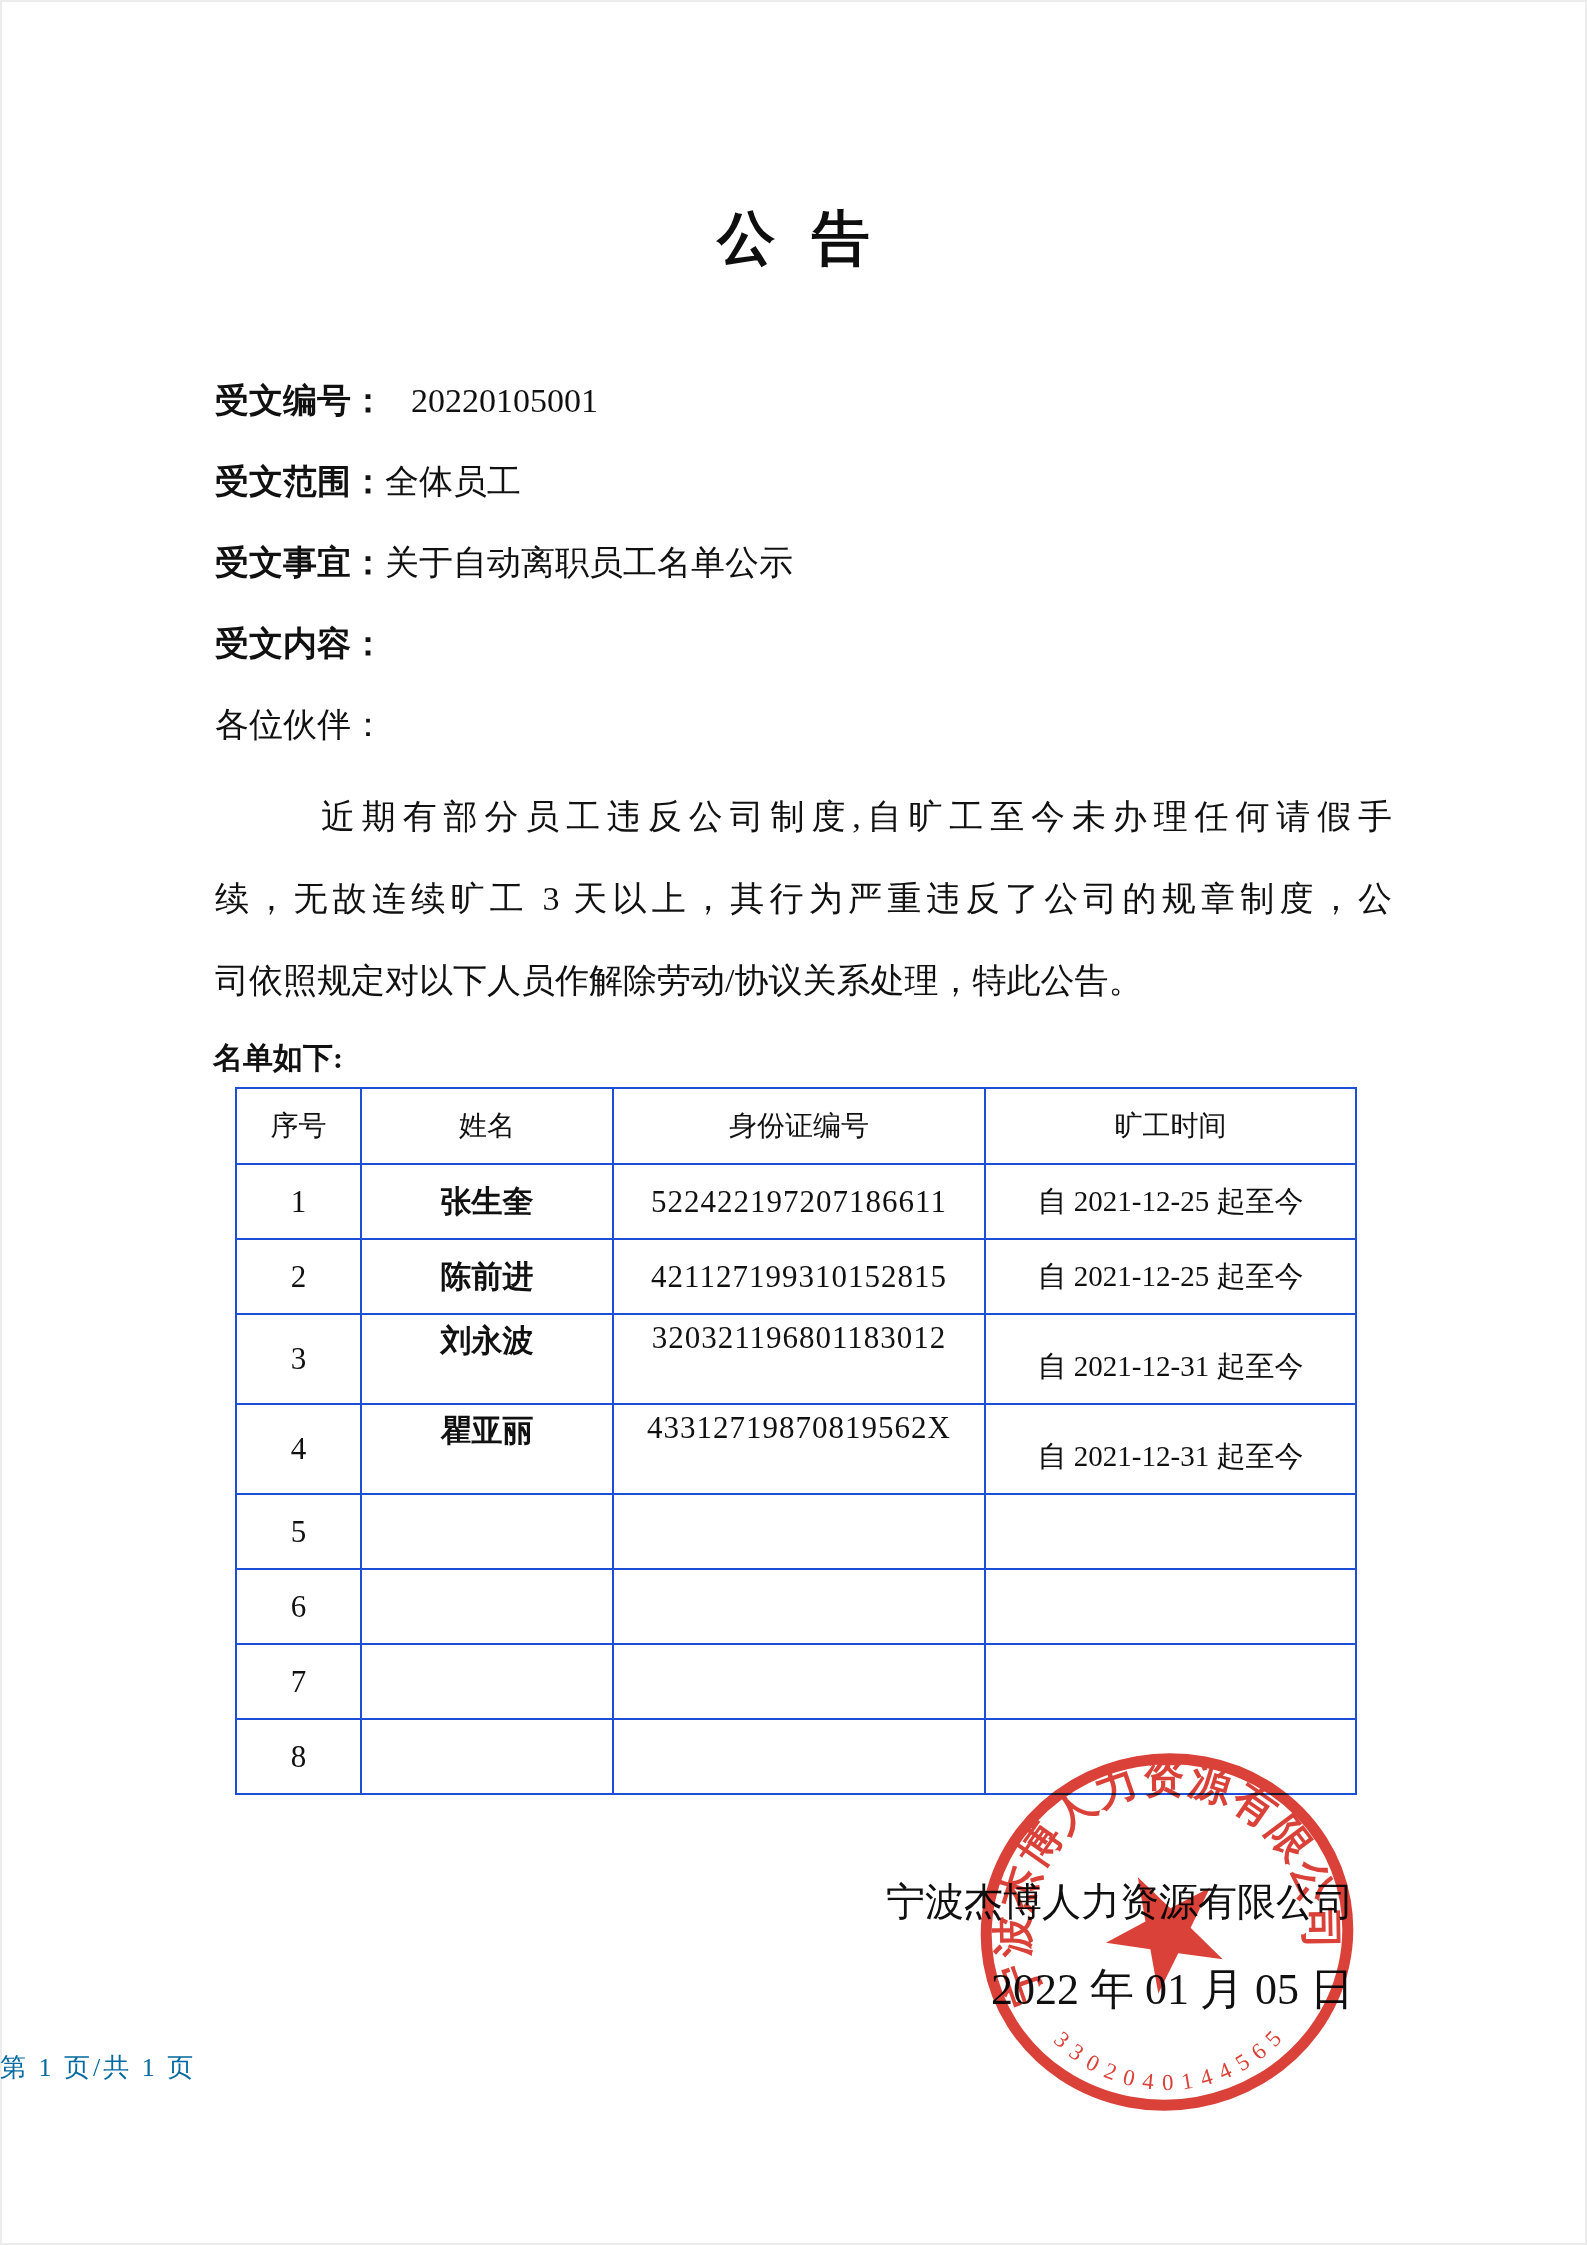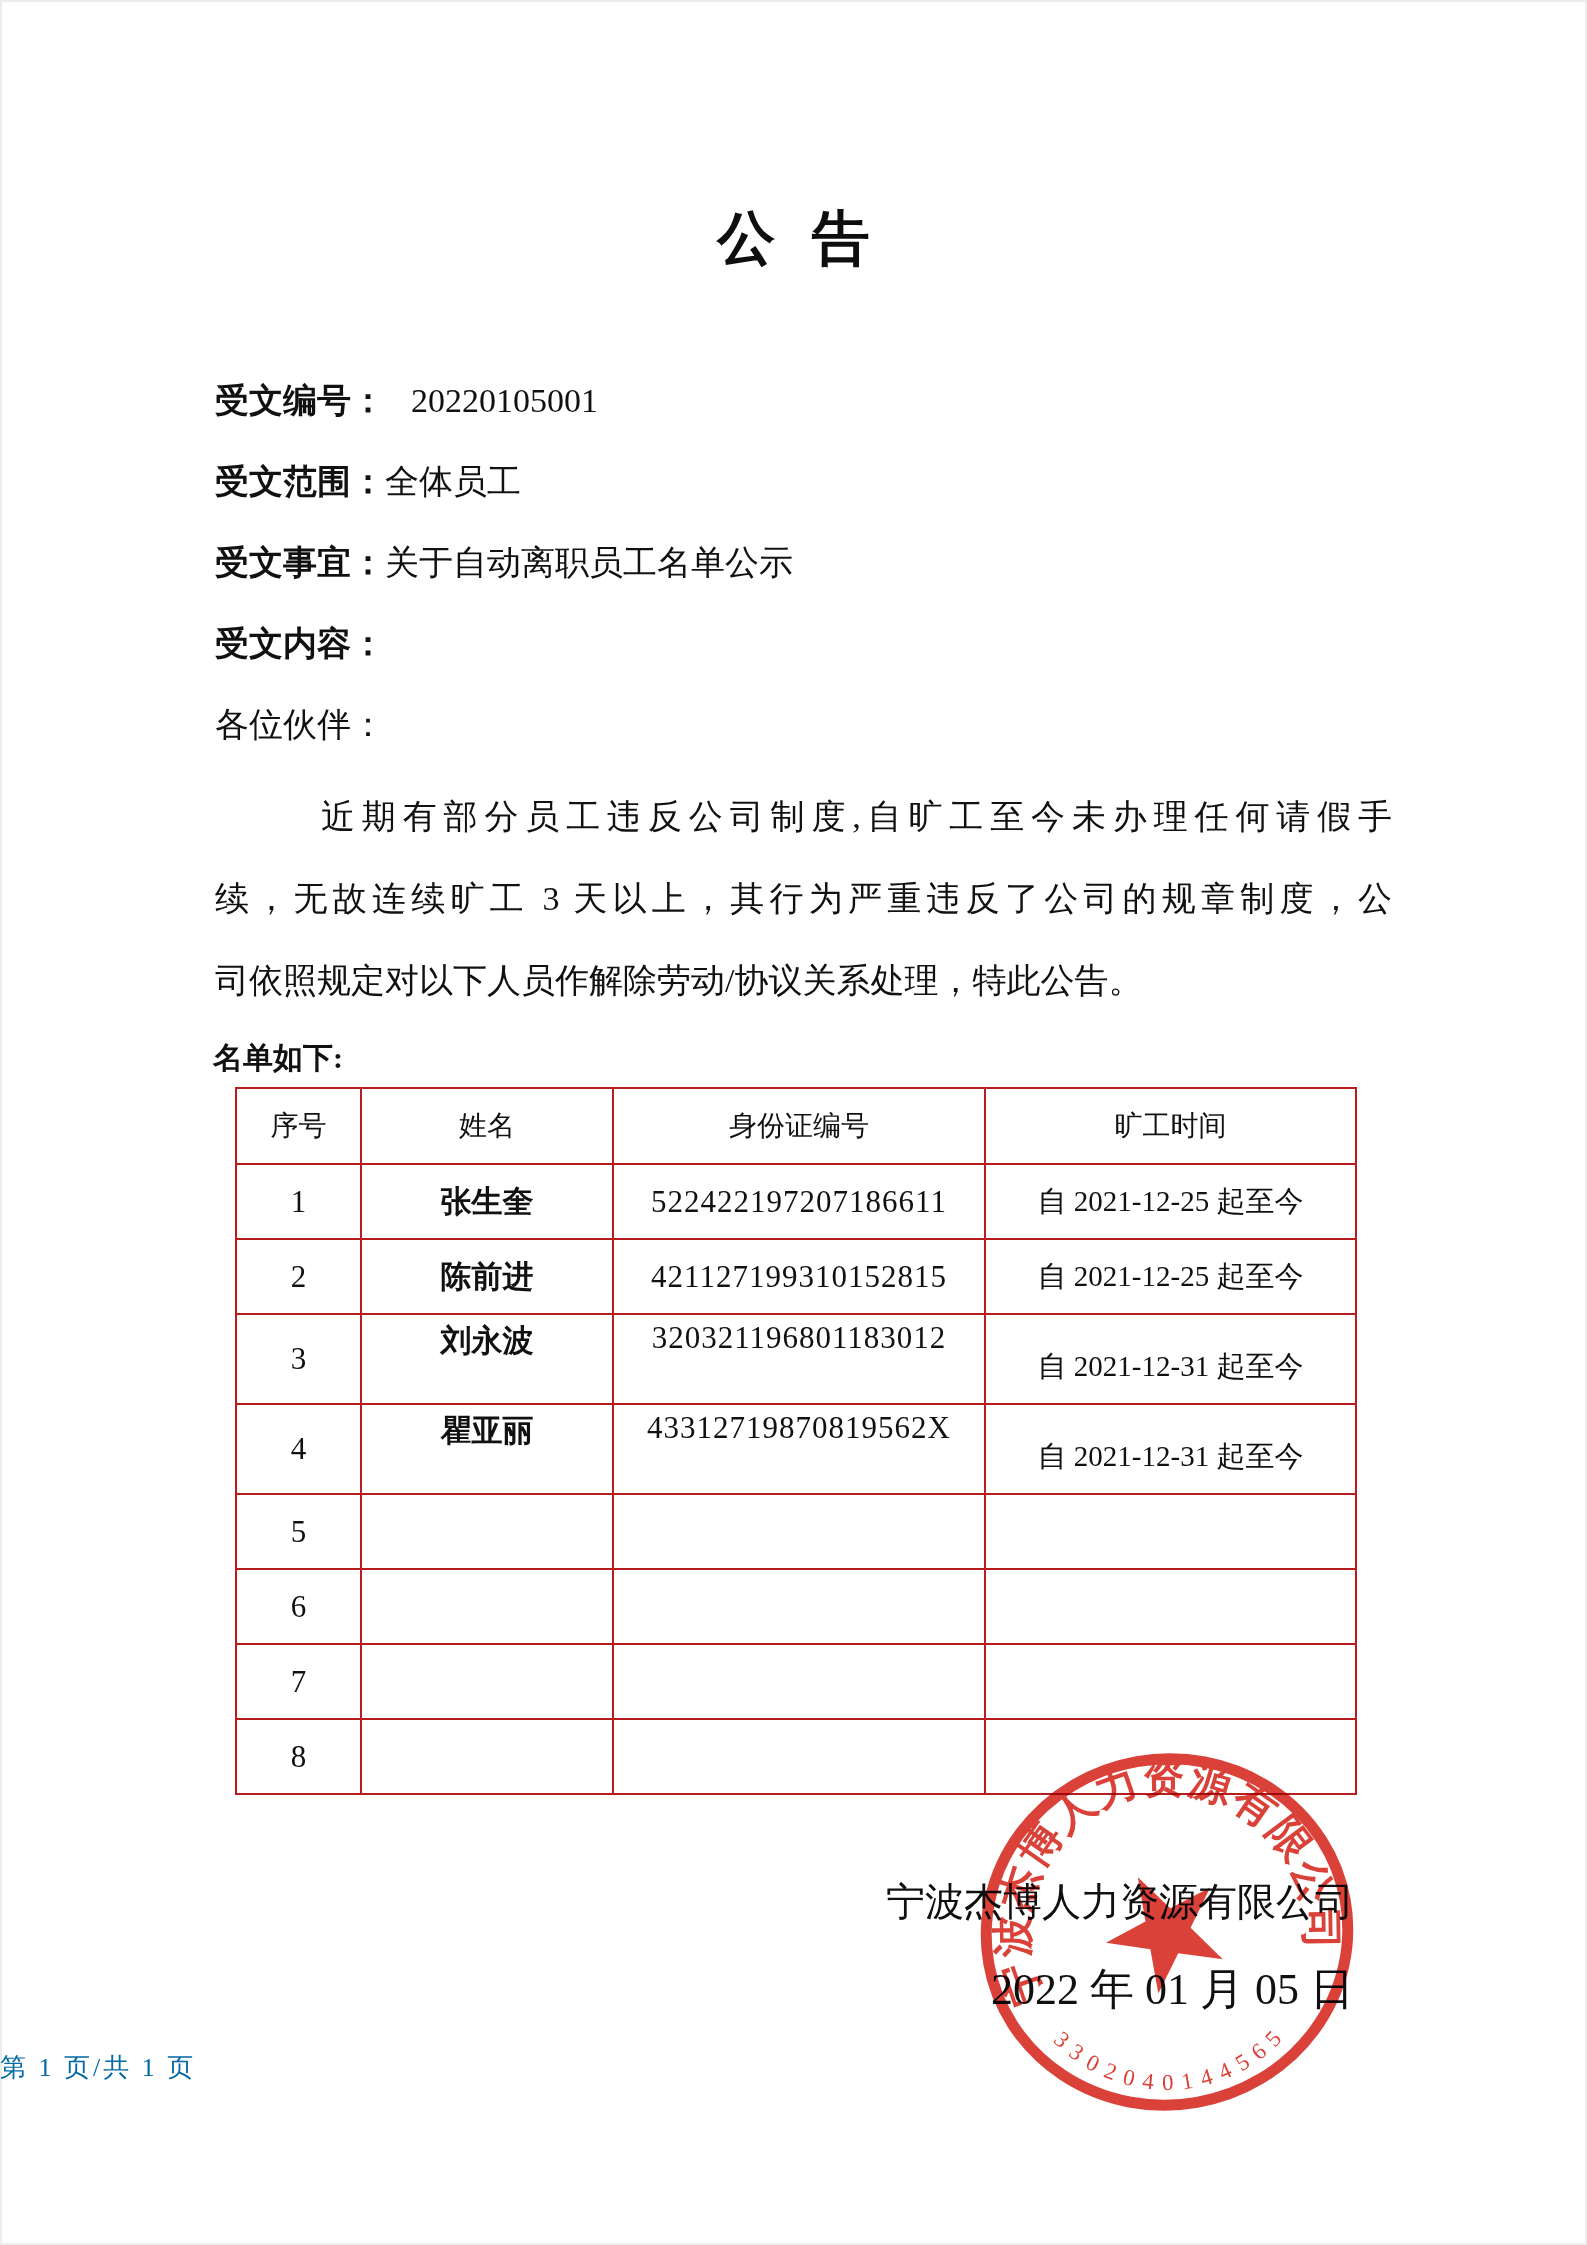--- a/index.html
+++ b/index.html
@@ -26,21 +26,21 @@
   .pline{text-align:justify;text-align-last:justify;}
   .pline.first{text-indent:106px;}
   .pline.last{text-align:left;text-align-last:left;}
 
   .list-heading{position:absolute;left:213px;top:1038px;font-size:30px;font-weight:700;}
 
   table.roster{
     position:absolute;left:235px;top:1087px;width:1120px;
     border-collapse:collapse;table-layout:fixed;z-index:1;
   }
-  .roster th,.roster td{border:2px solid #b91c1c;text-align:center;vertical-align:middle;overflow:hidden;}
+  .roster th,.roster td{border:2px solid #1d4ed8;text-align:center;vertical-align:middle;overflow:hidden;}
   .roster th{height:72px;font-size:28px;font-weight:400;}
   .roster td{height:71px;font-size:30px;}
   .roster td.c0{font-size:31px;}
   .roster td.c1{font-weight:700;font-size:31px;}
   .roster td.c2{font-size:31px;letter-spacing:1px;border-radius:25px;}
   .roster td.c3{font-weight:400;font-size:29px;}
   .roster td.lift{vertical-align:top;padding-top:5px;}
   .roster td.drop{vertical-align:bottom;padding-bottom:16px;}
 
   .signature{

